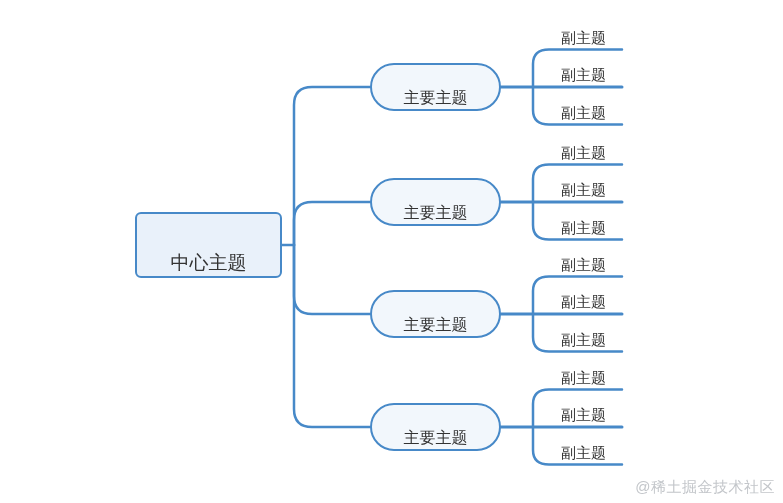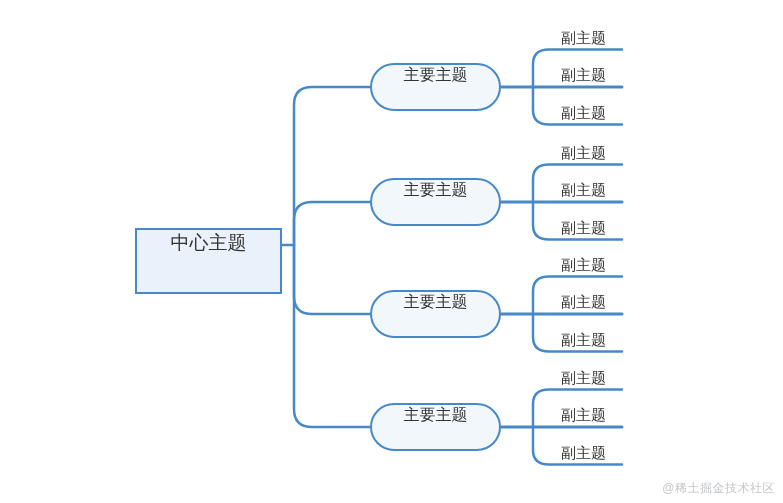--- a/index.html
+++ b/index.html
@@ -30,31 +30,31 @@
     fill: none;
     stroke: var(--line-color);
   }
   svg.links path.branch { stroke-width: 2.5px; stroke-linecap: round; }
   svg.links path.subline { stroke-width: 3px; stroke-linecap: round; }
   svg.links path.bracket { stroke-width: 2.5px; stroke-linecap: round; }
 
   .node {
     position: absolute;
     display: flex;
-    align-items: flex-start;
+    align-items: flex-end;
     justify-content: center;
     color: var(--text-color);
     cursor: default;
   }
   .node.root {
-    left: 135px; top: 228px;
+    left: 135px; top: 212px;
     width: 147px; height: 66px;
     background: var(--root-fill);
     border: 2.5px solid var(--line-color);
-    border-radius: 0;
+    border-radius: 6px;
     font-size: 19px;
   }
   .node.main {
     left: 370px;
     width: 131px; height: 48px;
     background: var(--node-fill);
     border: 2.5px solid var(--line-color);
     border-radius: 24px;
     font-size: 16px;
   }
@@ -72,21 +72,21 @@
   }
   
   .sub.s1  { top: 27.5px; }  .sub.s2  { top: 65px; }   .sub.s3  { top: 102.5px; }
   .sub.s4  { top: 142.5px; } .sub.s5  { top: 180px; }  .sub.s6  { top: 217.5px; }
   .sub.s7  { top: 254.5px; } .sub.s8  { top: 292px; }  .sub.s9  { top: 329.5px; }
   .sub.s10 { top: 367.5px; } .sub.s11 { top: 405px; }  .sub.s12 { top: 442.5px; }
 
   .watermark {
     position: absolute;
     right: 8px; bottom: 6px;
-    font-size: 12px;
+    font-size: 15px;
     color: var(--watermark-color);
     letter-spacing: 0.5px;
     margin-top: 28px;
   }
 </style>
 </head>
 <body>
 
 <div class="stage">
 

